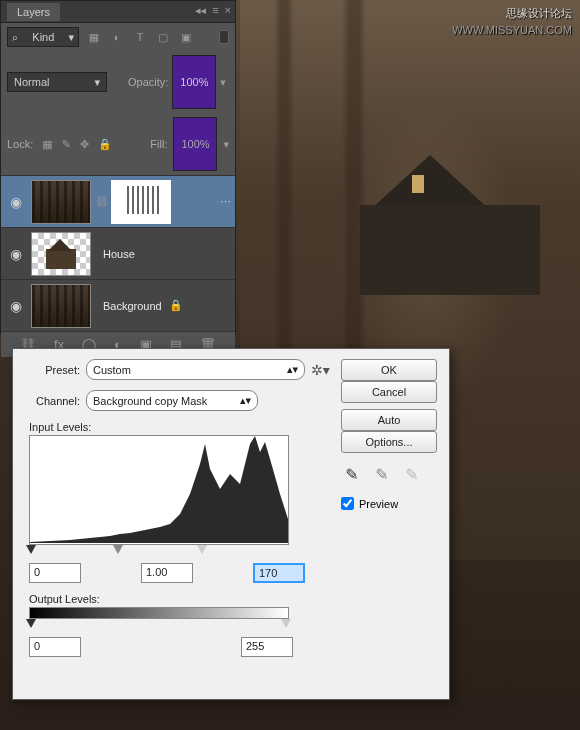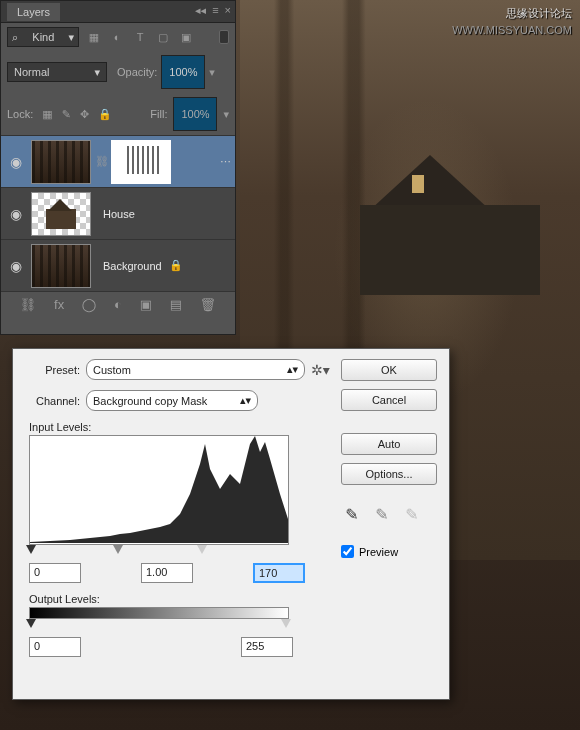--- a/index.html
+++ b/index.html
@@ -17,22 +17,22 @@
 .watermark-sub{position:absolute;top:24px;right:8px;color:#999;font-size:11px;text-shadow:1px 1px 1px #000}
 
 .layers-panel{position:absolute;top:0;left:0;width:236px;height:335px;background:#535353;color:#ccc;border:1px solid #222}
 .lp-tabs{height:22px;background:#3a3a3a;display:flex;align-items:center;padding-left:6px;border-bottom:1px solid #222}
 .lp-tab{background:#535353;padding:3px 10px;font-size:11px}
 .lp-hdr-icons{position:absolute;top:3px;right:4px;display:flex;gap:6px;color:#999}
 .lp-row{display:flex;align-items:center;padding:4px 6px;gap:4px}
 .lp-filter-select{background:#3a3a3a;border:1px solid #222;color:#ccc;padding:2px 4px;width:72px;height:20px;display:flex;align-items:center;justify-content:space-between}
 .lp-filter-icons span{width:18px;height:18px;display:inline-flex;align-items:center;justify-content:center;color:#999;margin-left:2px}
 .lp-blend{background:#3a3a3a;border:1px solid #222;color:#ccc;padding:2px 6px;width:100px;height:20px;display:flex;align-items:center;justify-content:space-between}
-.lp-opacity-label{margin-left:6px;color:#aaa}
-.lp-val{background:#0c4a6e;border:1px solid #222;padding:10px 4px;width:44px;text-align:center}
+.lp-opacity-label{margin-left:17px;color:#aaa}
+.lp-val{background:#4c1d95;border:1px solid #222;padding:20px 4px;width:44px;text-align:center}
 .lp-lock{display:flex;align-items:center;padding:4px 6px;gap:6px;color:#aaa}
 .lp-lock-icons span{margin:0 3px;color:#999}
 .lp-fill-label{margin-left:auto}
 
 .layer-list{background:#454545}
 .layer-row{display:flex;align-items:center;height:52px;border-top:1px solid #333;padding:0 4px}
 .layer-row.active{background:#5a7aa0}
 .layer-eye{width:22px;text-align:center;color:#ccc;font-size:14px}
 .layer-thumb{width:60px;height:44px;background:#222;border:1px solid #888;margin:0 4px;position:relative;overflow:hidden}
 .thumb-forest{background:linear-gradient(180deg,#4a3a2e 0%,#2a1e14 100%)}
@@ -48,21 +48,21 @@
 
 .lp-footer{height:26px;display:flex;align-items:center;justify-content:space-around;padding:0 10px;border-top:1px solid #333;background:#535353}
 .lp-footer span{color:#999;font-size:13px}
 
 .levels-dialog{position:absolute;top:348px;left:12px;width:438px;height:352px;background:#f0f0f0;border:1px solid #5a5a5a;box-shadow:3px 3px 10px rgba(0,0,0,0.5)}
 .ld-title{height:26px;background:linear-gradient(180deg,#fdfdfd 0%,#e8e8e8 100%);border-bottom:1px solid #c0c0c0;display:flex;align-items:center;padding:0 8px;position:relative}
 .ld-title-text{color:#333}
 .ld-close{position:absolute;right:0;top:0;width:44px;height:20px;background:#c75050;color:#fff;display:flex;align-items:center;justify-content:center;font-size:13px;font-weight:bold}
 .ld-body{display:flex;padding:10px 12px;gap:14px}
 .ld-left{flex:1}
-.ld-right{width:96px;display:flex;flex-direction:column;gap:8px}
+.ld-right{width:96px;display:flex;flex-direction:column;}
 .ld-row{display:flex;align-items:center;margin-bottom:10px;gap:6px}
 .ld-label{width:55px;text-align:right;color:#222}
 .ld-select{flex:1;height:21px;background:#fff;border:1px solid #858585;border-radius:9px;display:flex;align-items:center;justify-content:space-between;padding:0 6px;color:#222}
 .ld-gear{width:16px;color:#555;font-size:14px}
 .ld-btn{height:22px;background:linear-gradient(180deg,#fdfdfd,#e4e4e4);border:1px solid #888;border-radius:3px;display:flex;align-items:center;justify-content:center;color:#222}
 .histogram{width:260px;height:110px;background:#fff;border:1px solid #888;position:relative;margin-left:4px;overflow:hidden}
 .histogram svg{position:absolute;bottom:0;left:0}
 .slider-track{width:260px;height:12px;margin-left:4px;position:relative}
 .tri{position:absolute;top:0;width:0;height:0;border-left:5px solid transparent;border-right:5px solid transparent;border-top:9px solid #333}
 .tri.mid{border-top-color:#888}

